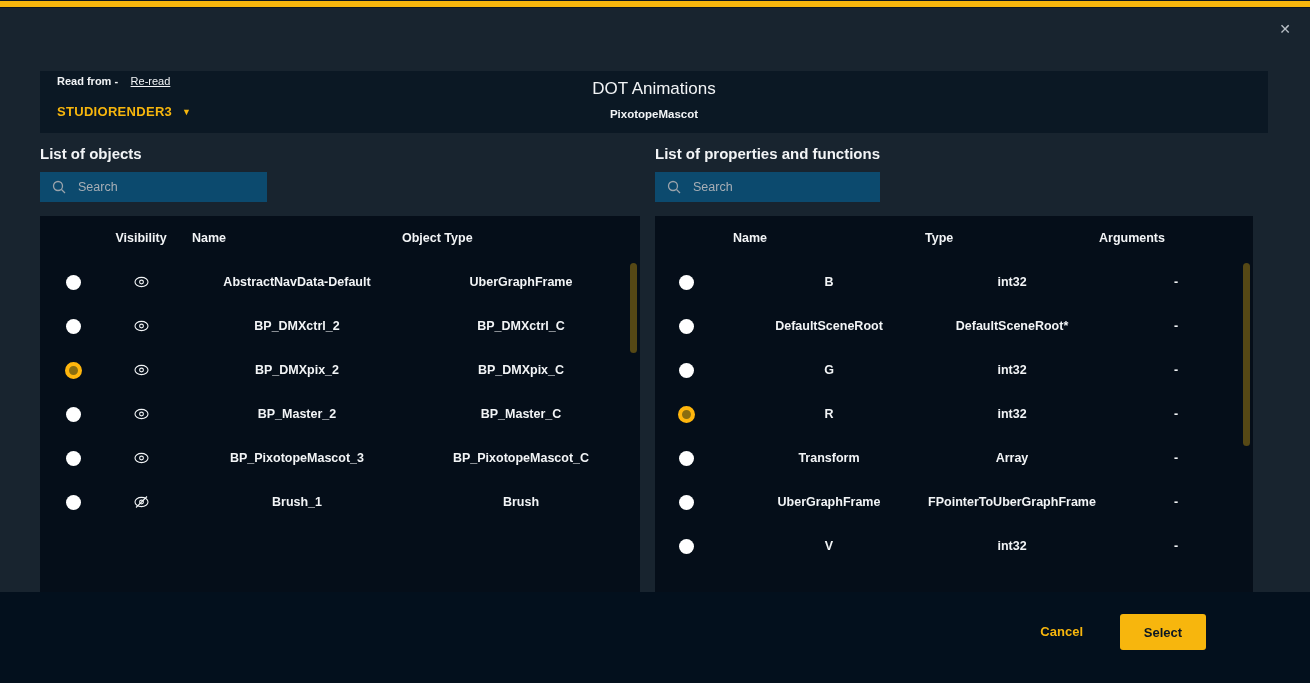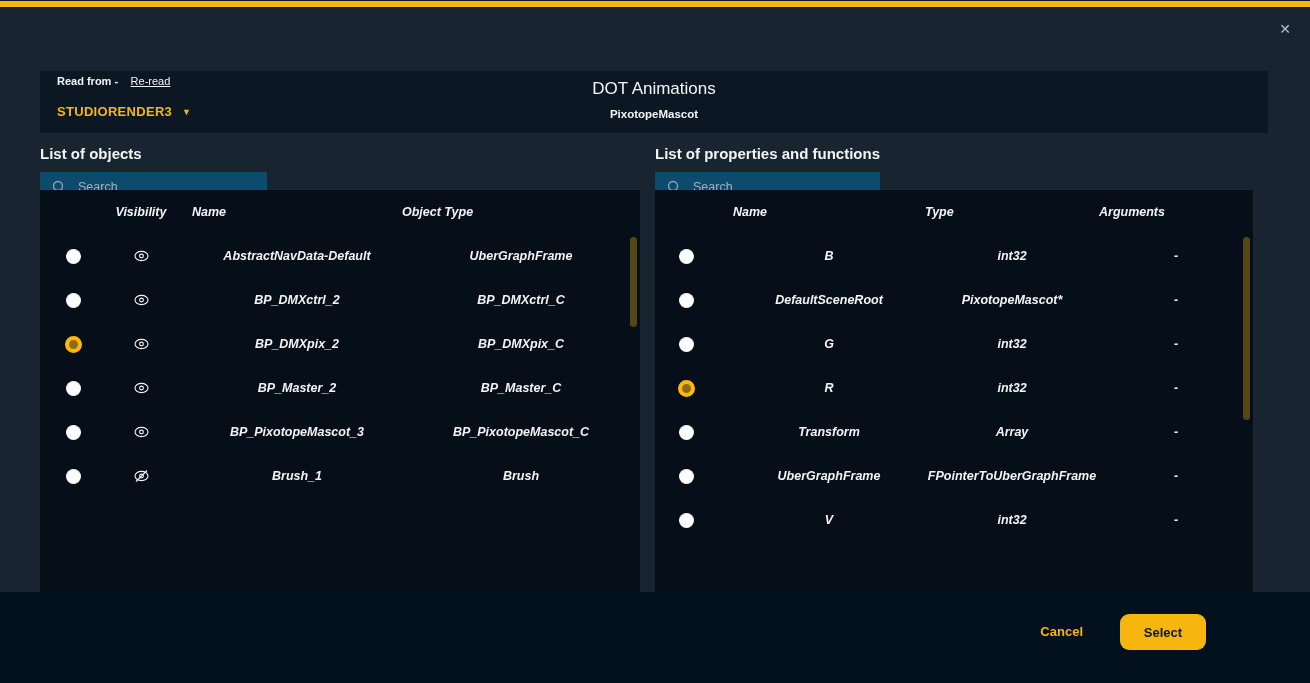--- a/index.html
+++ b/index.html
@@ -45,21 +45,21 @@
   .search-left  { left:40px;  width:227px; }
   .search-right { left:655px; width:225px; }
   .search-box input {
     background:transparent; border:none; outline:none; color:#e8ebee;
     font-family:"Liberation Sans", sans-serif; font-size:12.5px; margin-left:12px; width:150px;
   }
   .search-box input::placeholder { color:#a7aeb5; opacity:1; }
 
   
   .table {
-    position:absolute; top:190px; height:412px; background:#050e19; overflow:hidden;font-style:italic;
+    position:absolute; top:216px; height:412px; background:#050e19; overflow:hidden;
   }
   .table-left  { left:40px;  width:600px; }
   .table-right { left:655px; width:598px; }
   .trow { display:flex; align-items:center; height:44px; }
   .thead { font-weight:bold; font-size:12.5px; }
   .tcell { font-size:12.5px; font-weight:600; white-space:nowrap;text-align:center; }
   
   .lt-c1 { width:66px;  display:flex; justify-content:center; }
   .lt-c2 { width:70px;  display:flex; justify-content:center; }
   .lt-c3 { width:226px; padding-left:16px; }
@@ -87,21 +87,21 @@
   .footer {
     position:absolute; left:0; top:592px; width:1310px; height:91px; background:#03101d;
   }
   .cancel-btn {
     position:absolute; right:227px; top:32px; font-size:13px; font-weight:bold;
     color:#f7b60d; cursor:pointer;
   }
   .select-btn {
     position:absolute; right:104px; top:22px; width:86px; height:36px;
     background:#f7b60d; color:#0b1724; font-size:13px; font-weight:bold;
-    border:none; border-radius:9px; cursor:pointer; font-family:"Liberation Sans", sans-serif;
+    border:none; border-radius:3px; cursor:pointer; font-family:"Liberation Sans", sans-serif;
   }
 </style>
 </head>
 <body>
 
 <div class="top-bar">
   <div class="accent"></div>
 </div>
 
 <div class="close-btn">✕</div>
@@ -250,21 +250,21 @@
         </div>
      <div class="rt-c2 tcell">B</div>
      <div class="rt-c3 tcell">int32</div>
      <div class="rt-c4 tcell">-</div>
       </div>
       <div class="trow">
         <div class="rt-c1">
           <span class="radio"></span>
         </div>
      <div class="rt-c2 tcell">DefaultSceneRoot</div>
-     <div class="rt-c3 tcell">PixotopeMascot*</div>
+     <div class="rt-c3 tcell">DefaultSceneRoot*</div>
      <div class="rt-c4 tcell">-</div>
       </div>
       <div class="trow">
         <div class="rt-c1">
           <span class="radio"></span>
         </div>
      <div class="rt-c2 tcell">G</div>
      <div class="rt-c3 tcell">int32</div>
      <div class="rt-c4 tcell">-</div>
       </div>

